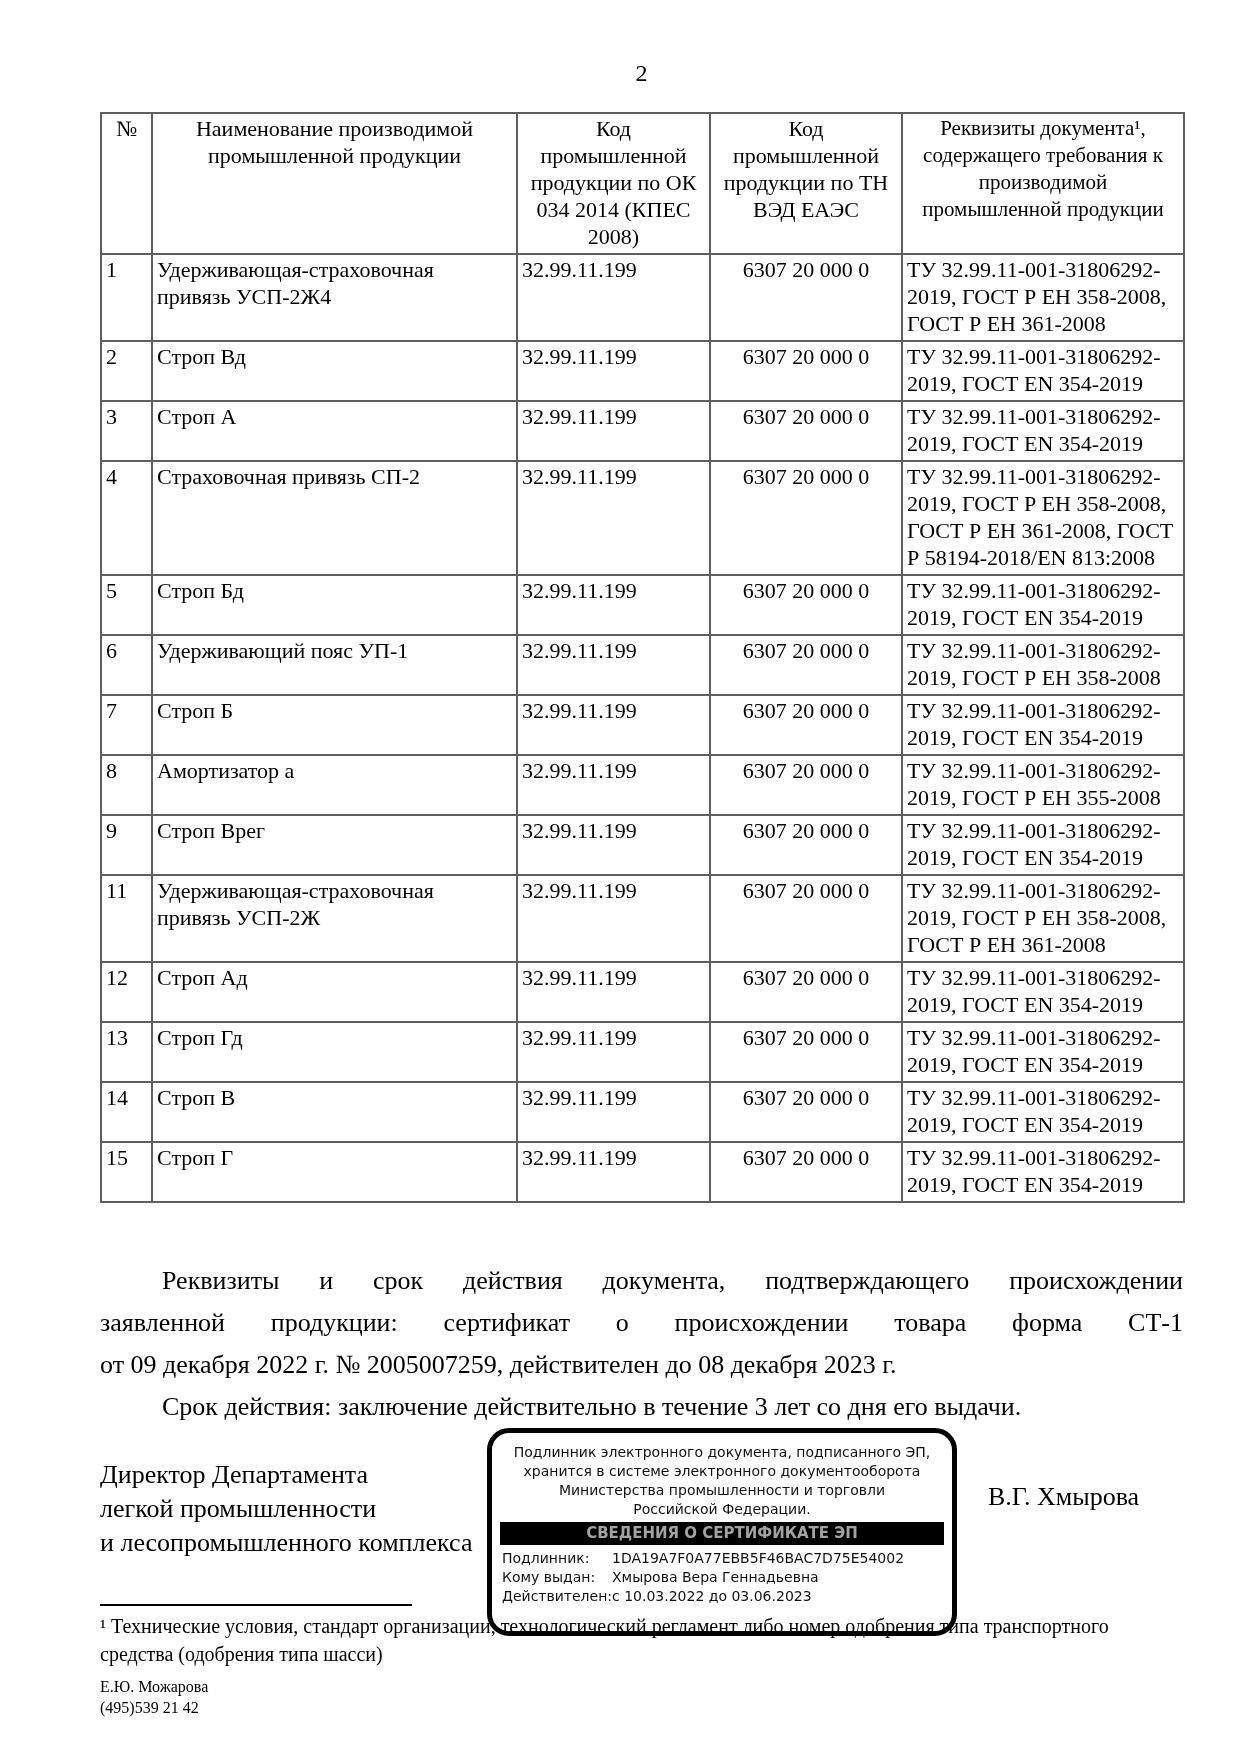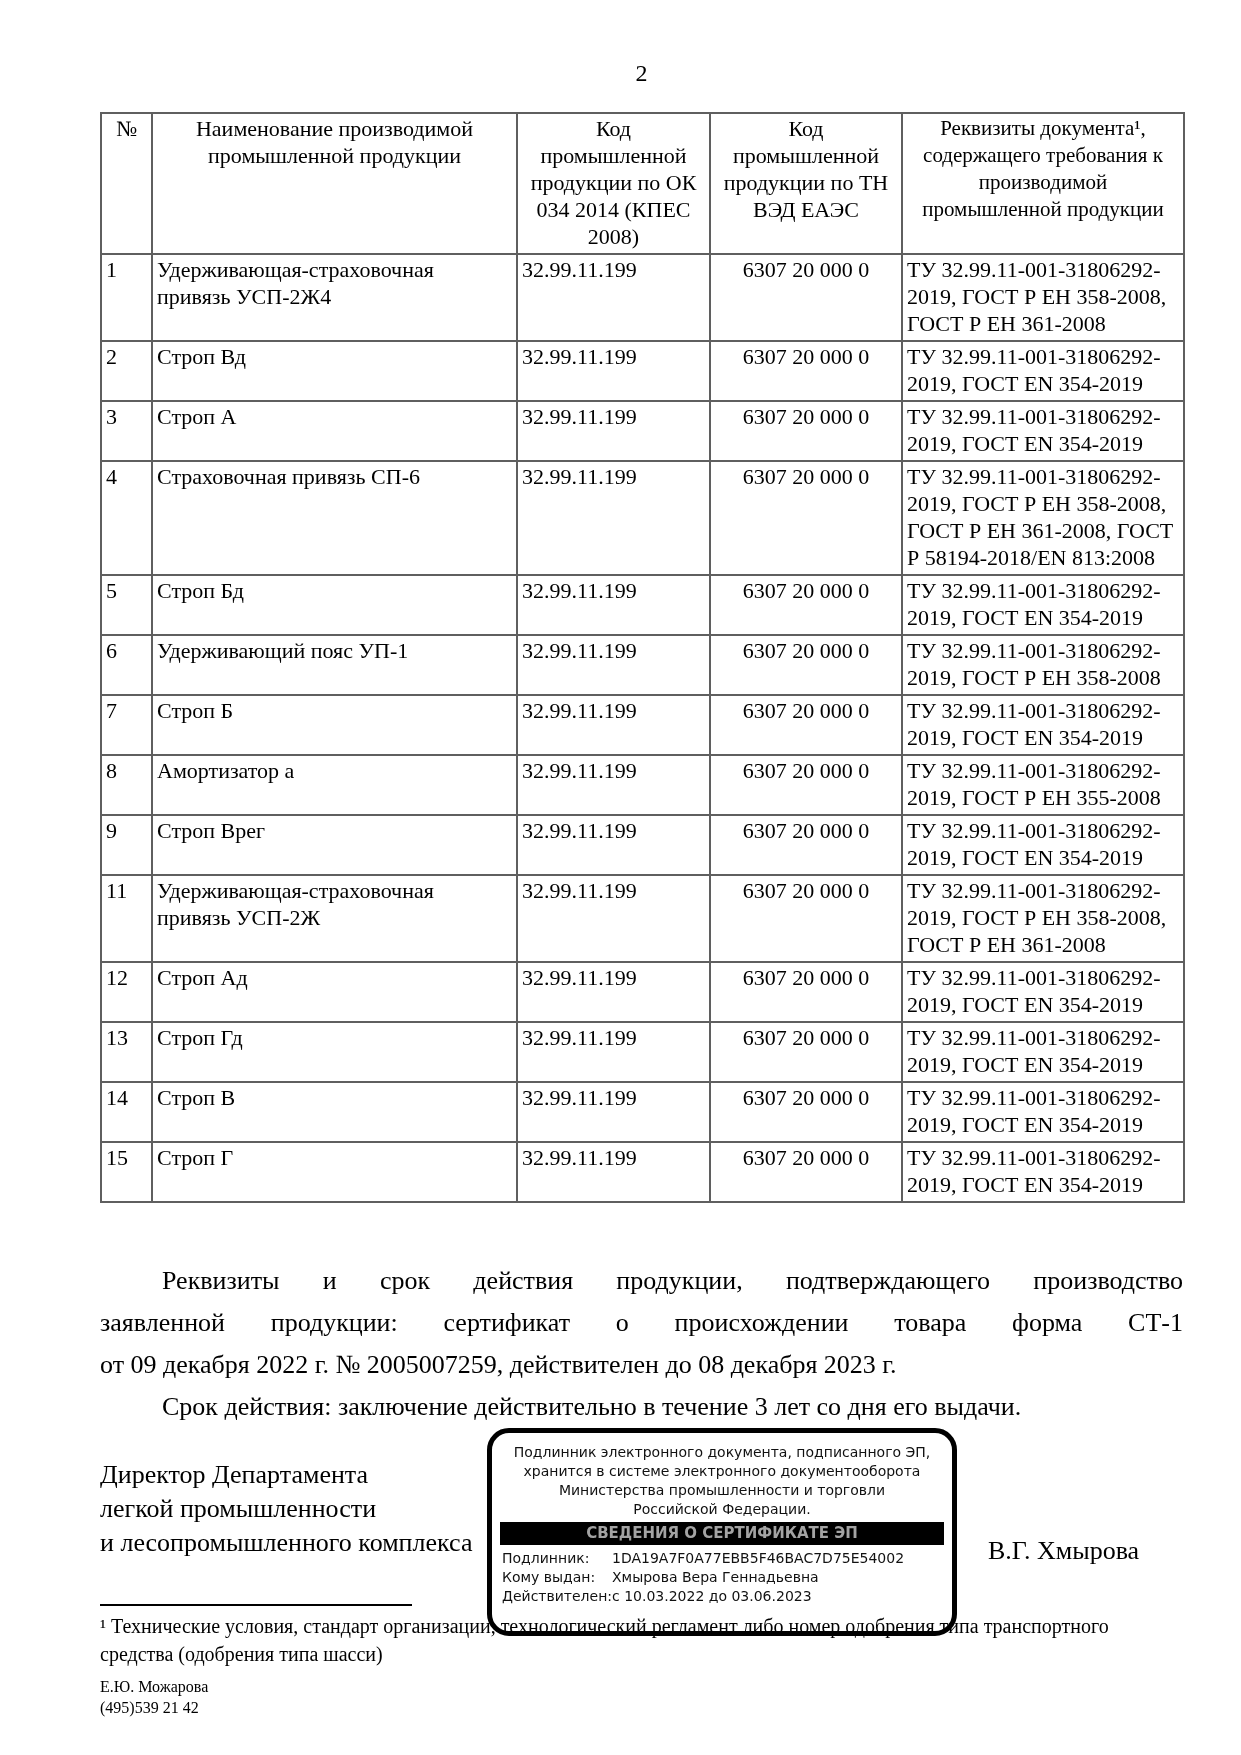--- a/index.html
+++ b/index.html
@@ -51,21 +51,21 @@
   .para { position: absolute; left: 100px; width: 1083px; font-size: 26px; }
   .para .pline { height: 42px; line-height: 42px; white-space: nowrap; }
   .para .pline.justify { white-space: normal; text-align: justify; text-align-last: justify; }
   .para .pline.indent { text-indent: 62px; }
   
   .director {
     position: absolute; left: 100px; top: 1458px;
     font-size: 26px; line-height: 34px;
   }
   .sig-name {
-    position: absolute; left: 988px; top: 1535px;
+    position: absolute; left: 988px; top: 1481px;
     font-size: 26px; line-height: 32px;
   }
   
   .stamp {
     position: absolute; left: 487px; top: 1428px;
     width: 470px; height: 208px;
     box-sizing: border-box;
     border: 5px solid #000;
     border-radius: 22px;
     background: transparent;
@@ -141,21 +141,21 @@
       </tr>
         <tr>
         <td class="c-num">3</td>
         <td class="c-name">Строп А</td>
         <td class="c-ok">32.99.11.199</td>
         <td class="c-tn">6307 20 000 0</td>
         <td class="c-req">ТУ 32.99.11-001-31806292-2019, ГОСТ EN 354-2019</td>
       </tr>
         <tr>
         <td class="c-num">4</td>
-        <td class="c-name">Страховочная привязь СП-6</td>
+        <td class="c-name">Страховочная привязь СП-2</td>
         <td class="c-ok">32.99.11.199</td>
         <td class="c-tn">6307 20 000 0</td>
         <td class="c-req">ТУ 32.99.11-001-31806292-2019, ГОСТ Р ЕН 358-2008, ГОСТ Р ЕН 361-2008, ГОСТ Р 58194-2018/EN 813:2008</td>
       </tr>
         <tr>
         <td class="c-num">5</td>
         <td class="c-name">Строп Бд</td>
         <td class="c-ok">32.99.11.199</td>
         <td class="c-tn">6307 20 000 0</td>
         <td class="c-req">ТУ 32.99.11-001-31806292-2019, ГОСТ EN 354-2019</td>
@@ -220,21 +220,21 @@
         <td class="c-num">15</td>
         <td class="c-name">Строп Г</td>
         <td class="c-ok">32.99.11.199</td>
         <td class="c-tn">6307 20 000 0</td>
         <td class="c-req">ТУ 32.99.11-001-31806292-2019, ГОСТ EN 354-2019</td>
       </tr>
       </tbody>
   </table>
 
   <div class="para" style="top:1260px">
-    <div class="pline justify indent">Реквизиты и срок действия продукции, подтверждающего производство</div>
+    <div class="pline justify indent">Реквизиты и срок действия документа, подтверждающего происхождении</div>
     <div class="pline justify">заявленной продукции: сертификат о происхождении товара форма СТ-1</div>
     <div class="pline">от 09 декабря 2022 г. № 2005007259, действителен до 08 декабря 2023 г.</div>
   </div>
 
   <div class="para" style="top:1386px">
     <div class="pline indent">Срок действия: заключение действительно в течение 3 лет со дня его выдачи.</div>
   </div>
 
   <div class="director">
     <div>Директор Департамента</div>

